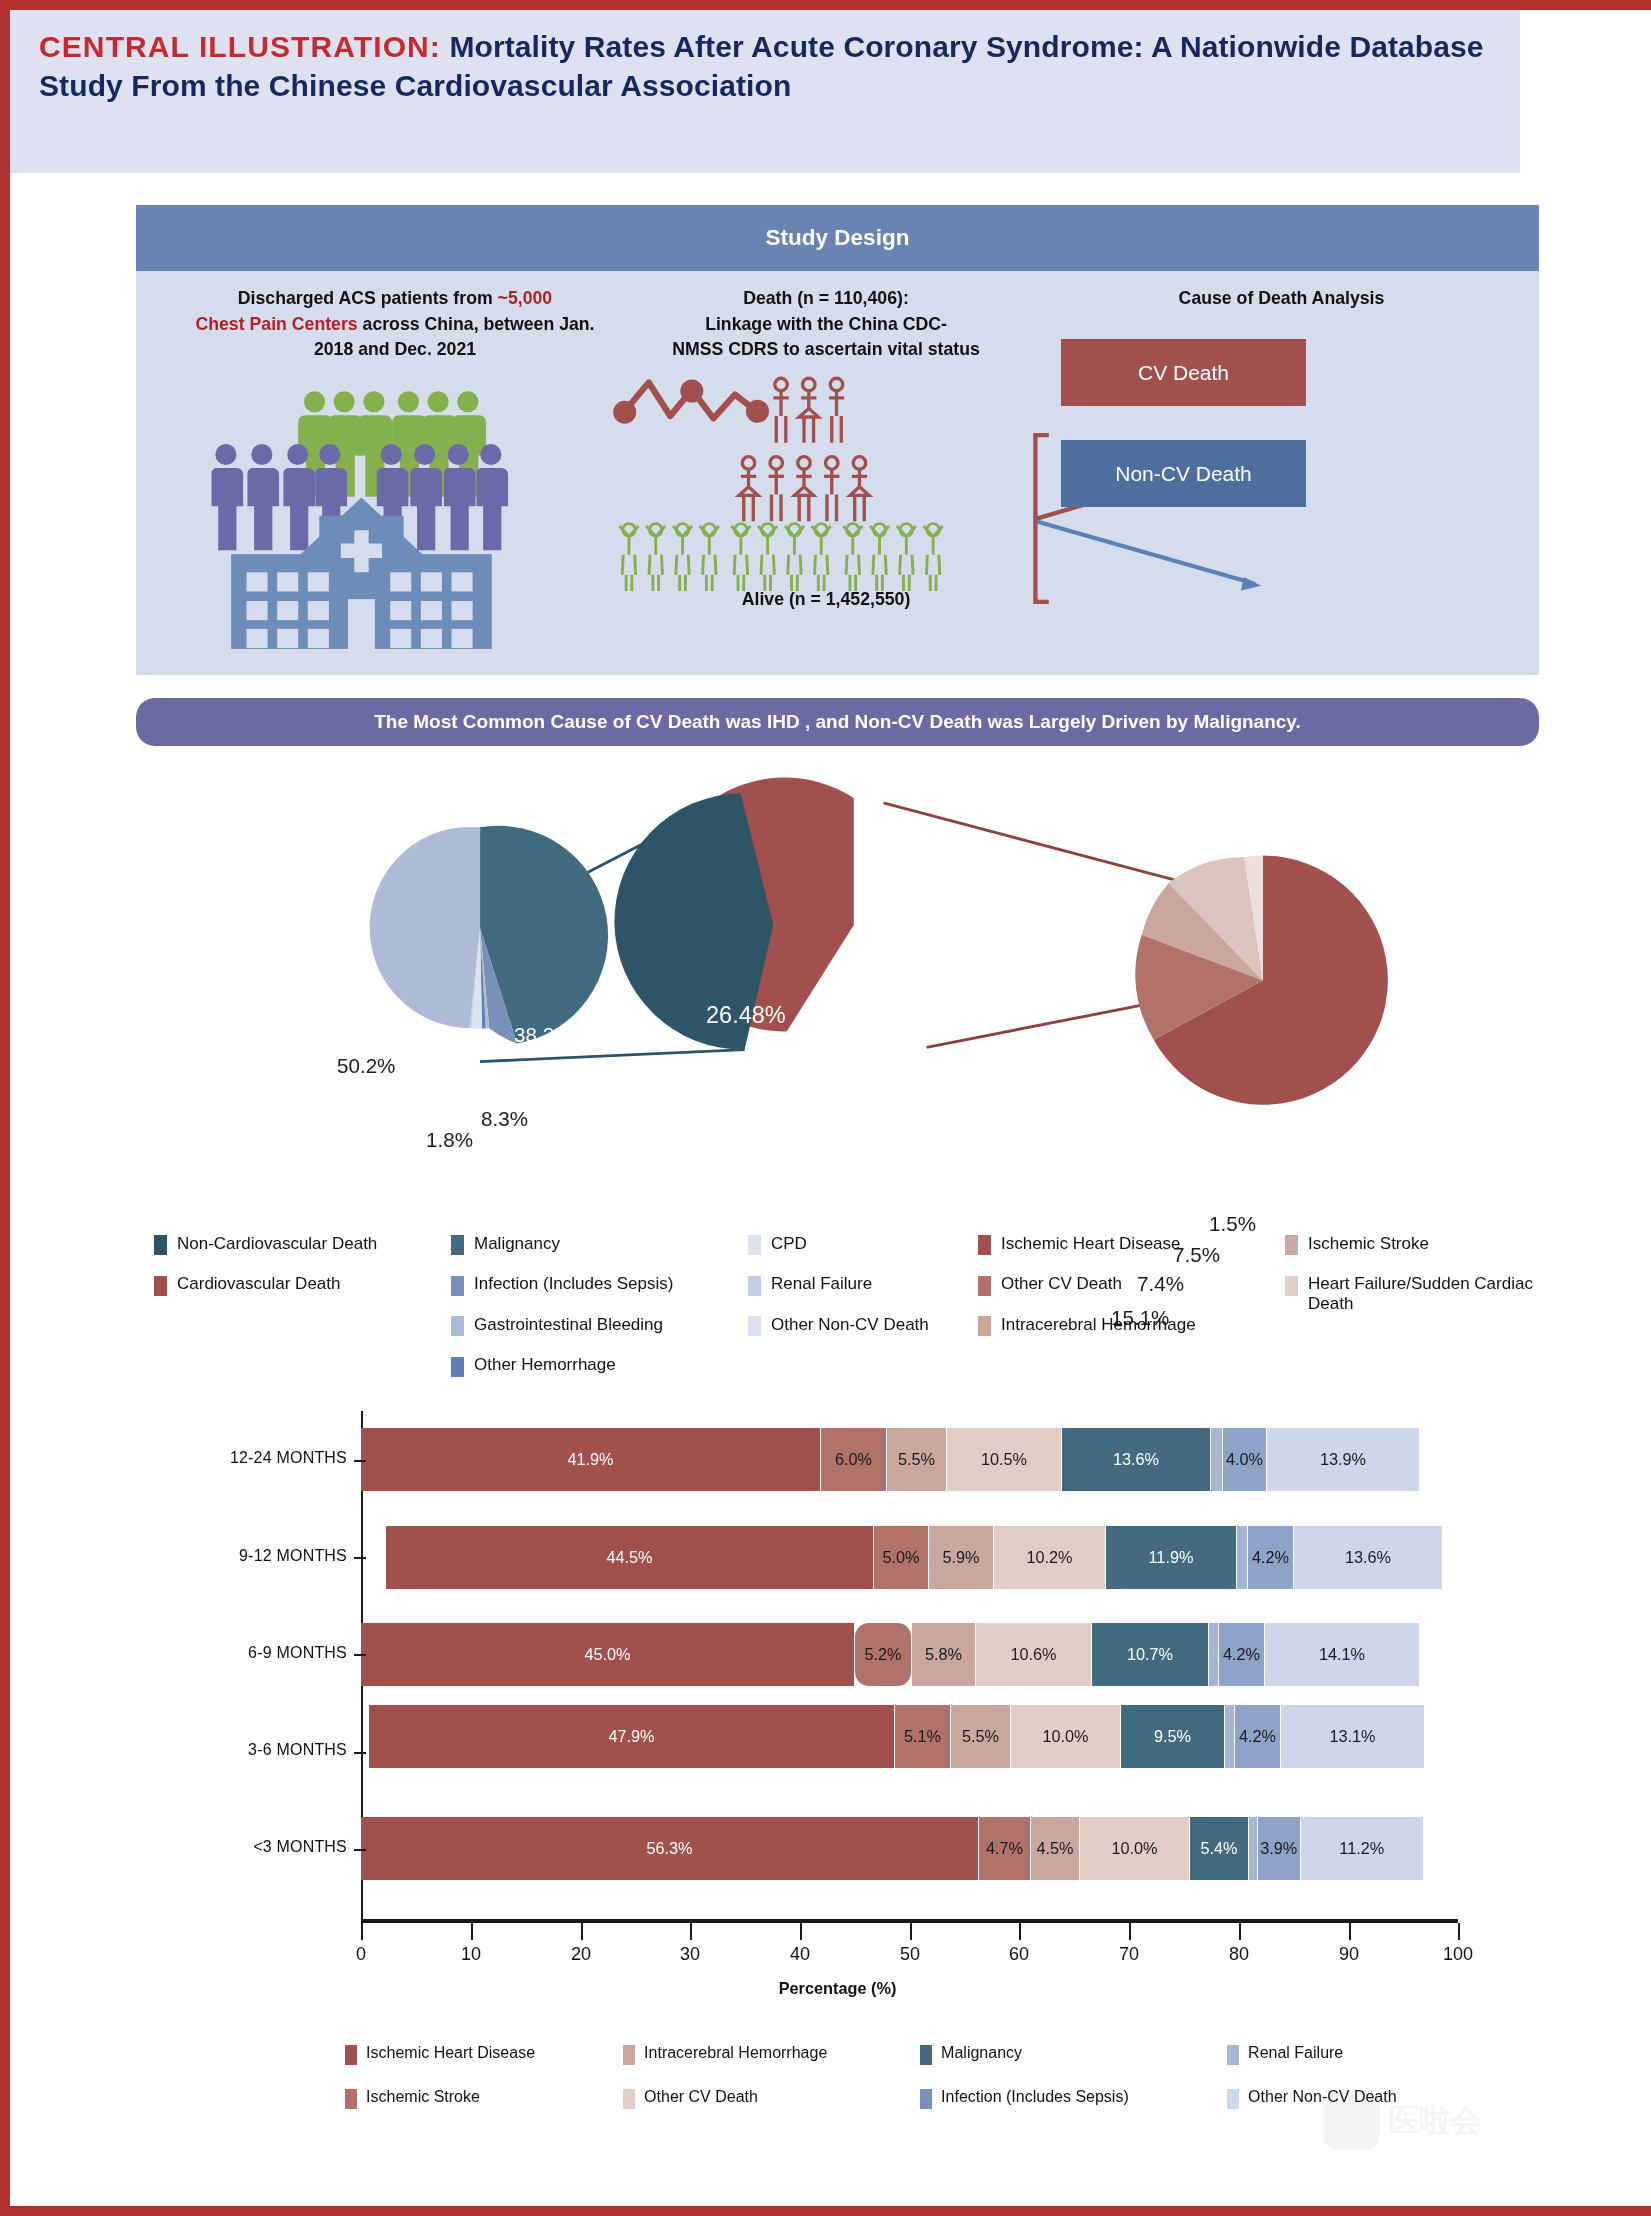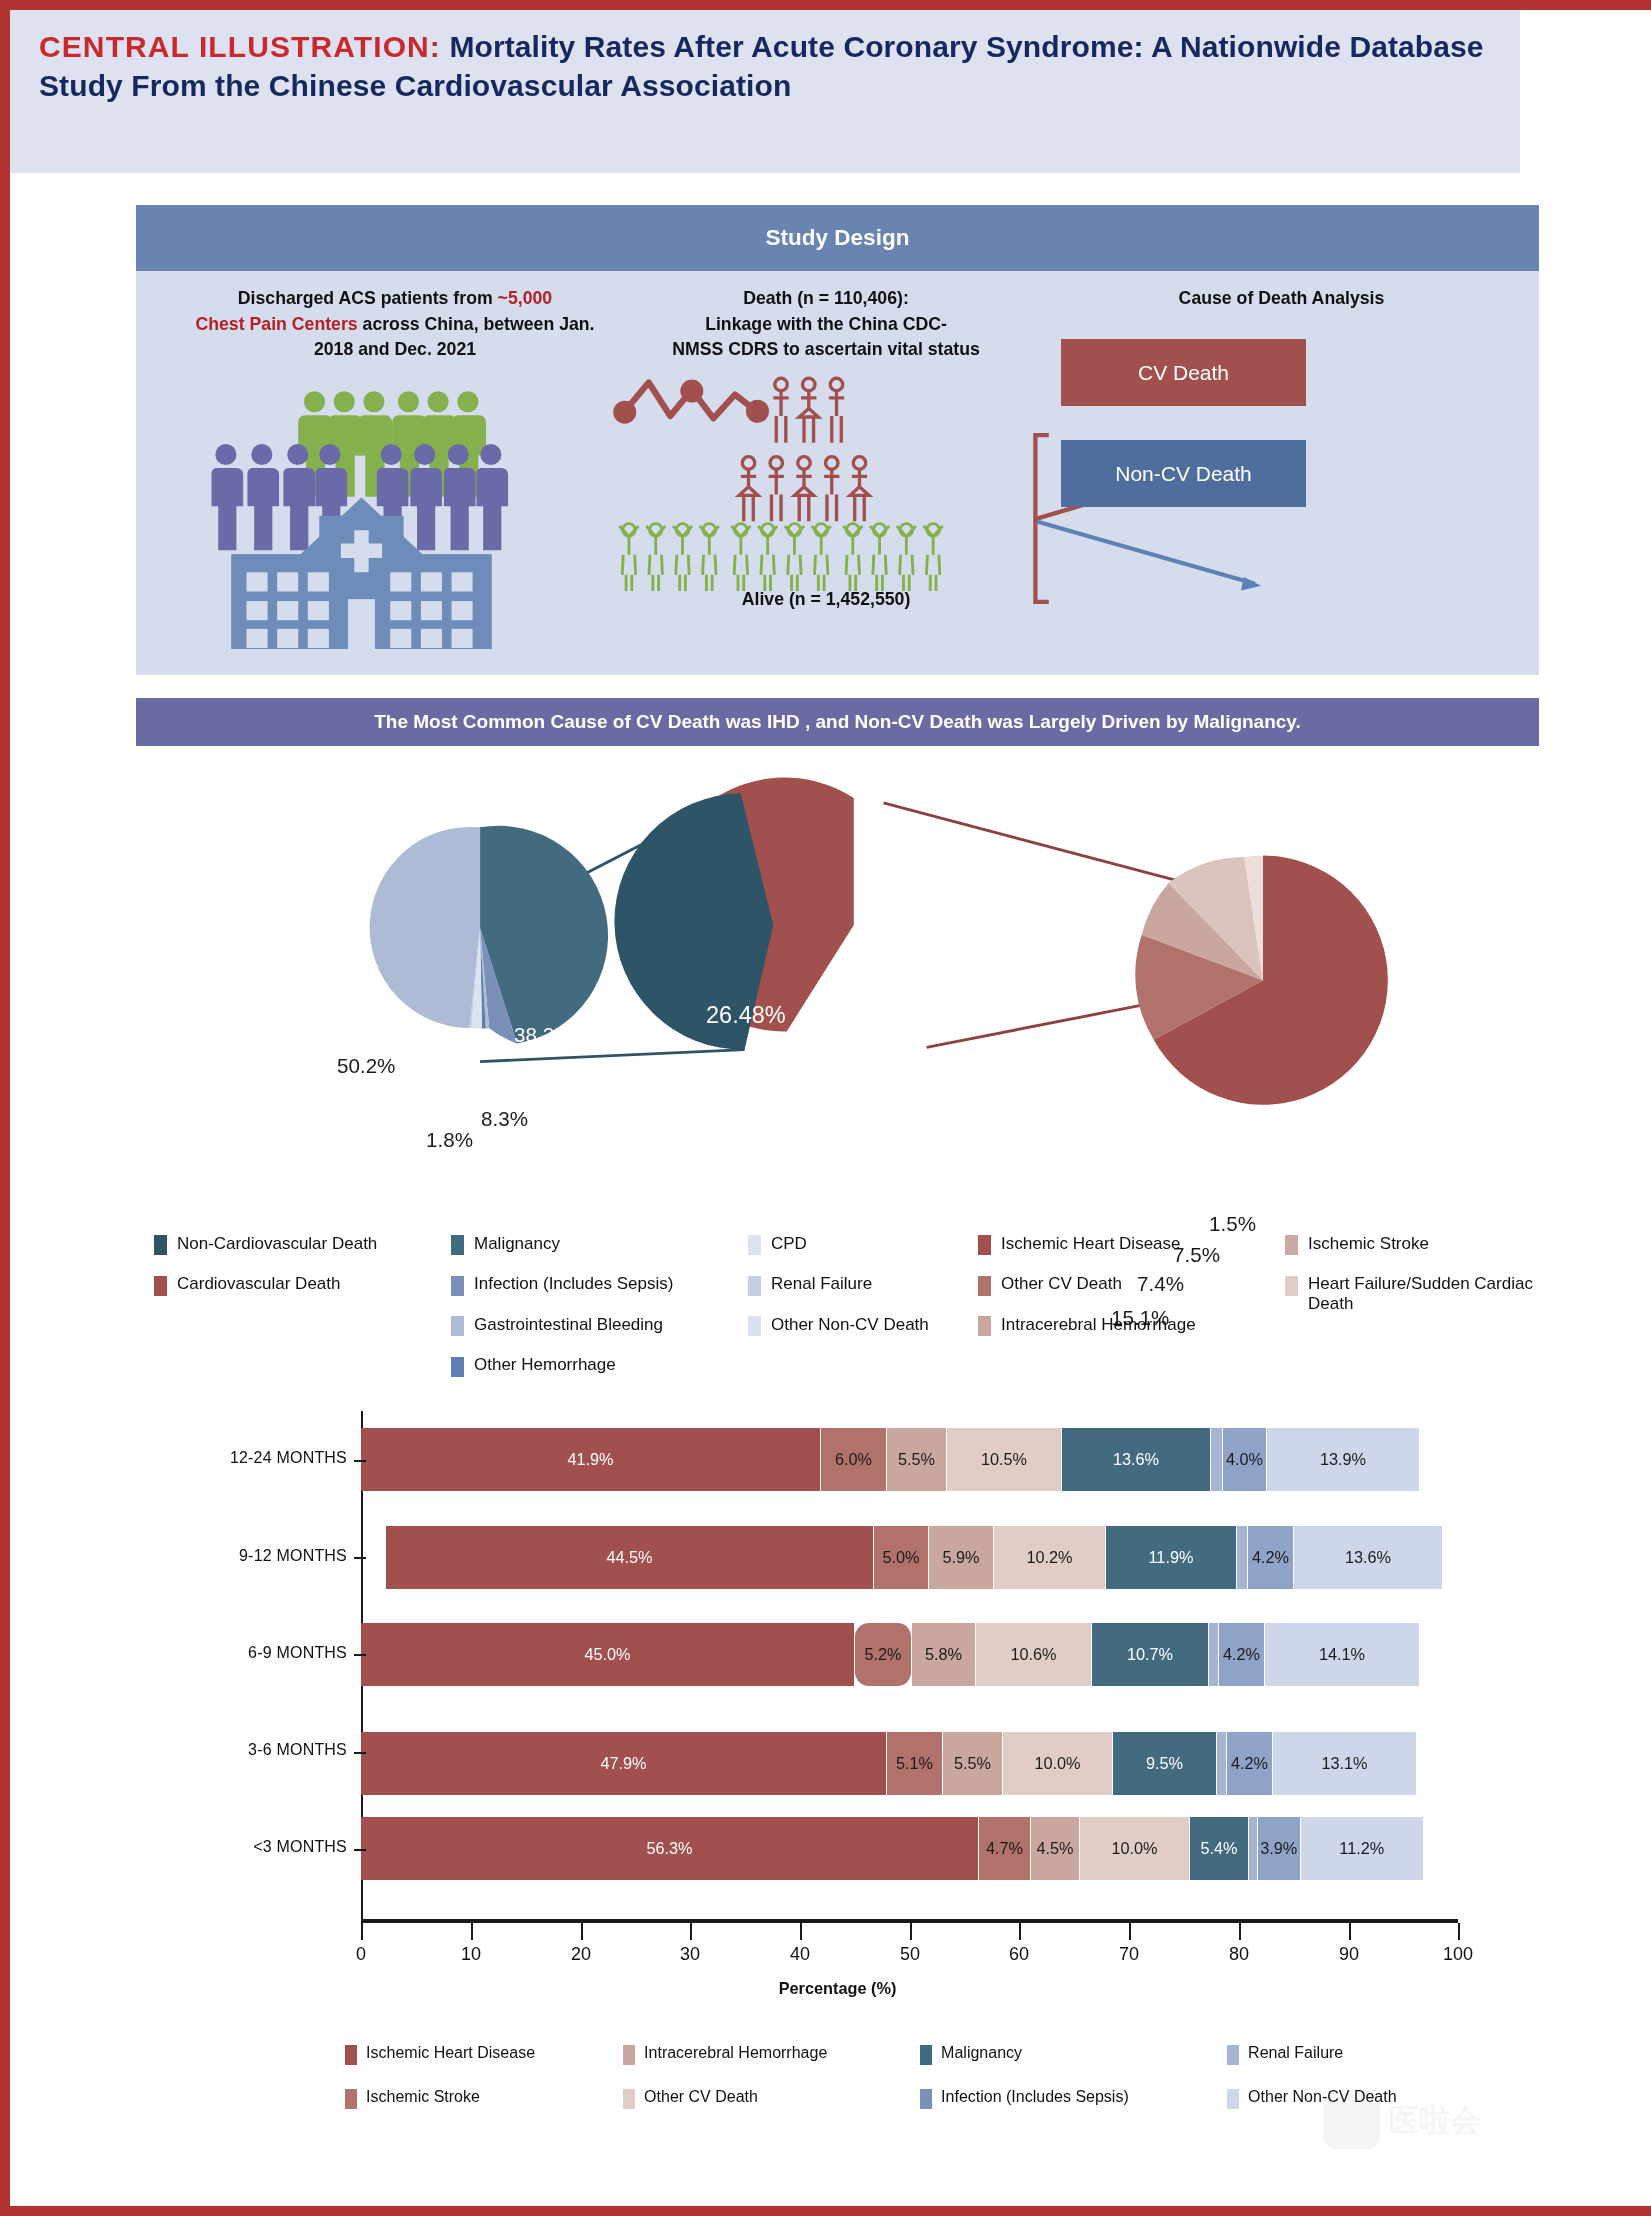--- a/index.html
+++ b/index.html
@@ -64,21 +64,21 @@
   #alive-label {
     position:absolute; left:479px; top: 384px; width: 422px;
     text-align:center; font-size: 17.7px; font-weight:bold; color:#111;
   }
 
   
   #msg-banner {
     position:absolute; left: 126px; top: 688px;
     width: 1403px; height: 48px; background:#6b6ba3;
     color:#fff; font-size: 19px; font-weight:bold;
-    display:flex; align-items:center; justify-content:center;
+    display:flex; align-items:center; justify-content:center;border-radius:19px;
   }
 
   
   #pie-area { position:absolute; left:126px; top:740px; width:1403px; height:470px; }
   .pie-label { position:absolute; font-size:20.6px; color:#1c1c1c; white-space:nowrap; }
   .pie-label.w { color:#ffffff; }
   .pie-label.big { font-size:23.5px; }
 
   
   #pie-legend {
@@ -514,21 +514,21 @@
         <div class="bar-row" style="top: 212px;">
           <div class="seg w" style="width: 494px; background: rgb(161, 80, 77);">45.0%</div>
           <div class="seg" style="width: 57px; background: rgb(176, 114, 107); border-radius: 14px;">5.2%</div>
           <div class="seg" style="width: 64px; background: rgb(201, 167, 158);">5.8%</div>
           <div class="seg" style="width: 116px; background: rgb(224, 205, 198);">10.6%</div>
           <div class="seg w" style="width: 117px; background: rgb(67, 107, 128);">10.7%</div>
           <div class="seg" style="width: 10px; background: rgb(166, 181, 214);"></div>
           <div class="seg" style="width: 46px; background: rgb(143, 163, 200);">4.2%</div>
           <div class="seg" style="width: 155px; background: rgb(206, 214, 234);">14.1%</div>
         </div>
-        <div class="bar-row" style="top: 321px;">
+        <div class="bar-row" style="top: 294px; padding-left: 8px;">
           <div class="seg w" style="width: 526px; background: rgb(161, 80, 77);">47.9%</div>
           <div class="seg" style="width: 56px; background: rgb(176, 114, 107);">5.1%</div>
           <div class="seg" style="width: 60px; background: rgb(201, 167, 158);">5.5%</div>
           <div class="seg" style="width: 110px; background: rgb(224, 205, 198);">10.0%</div>
           <div class="seg w" style="width: 104px; background: rgb(67, 107, 128);">9.5%</div>
           <div class="seg" style="width: 10px; background: rgb(166, 181, 214);"></div>
           <div class="seg" style="width: 46px; background: rgb(143, 163, 200);">4.2%</div>
           <div class="seg" style="width: 144px; background: rgb(206, 214, 234);">13.1%</div>
         </div>
         <div class="bar-row" style="top: 406px;">

